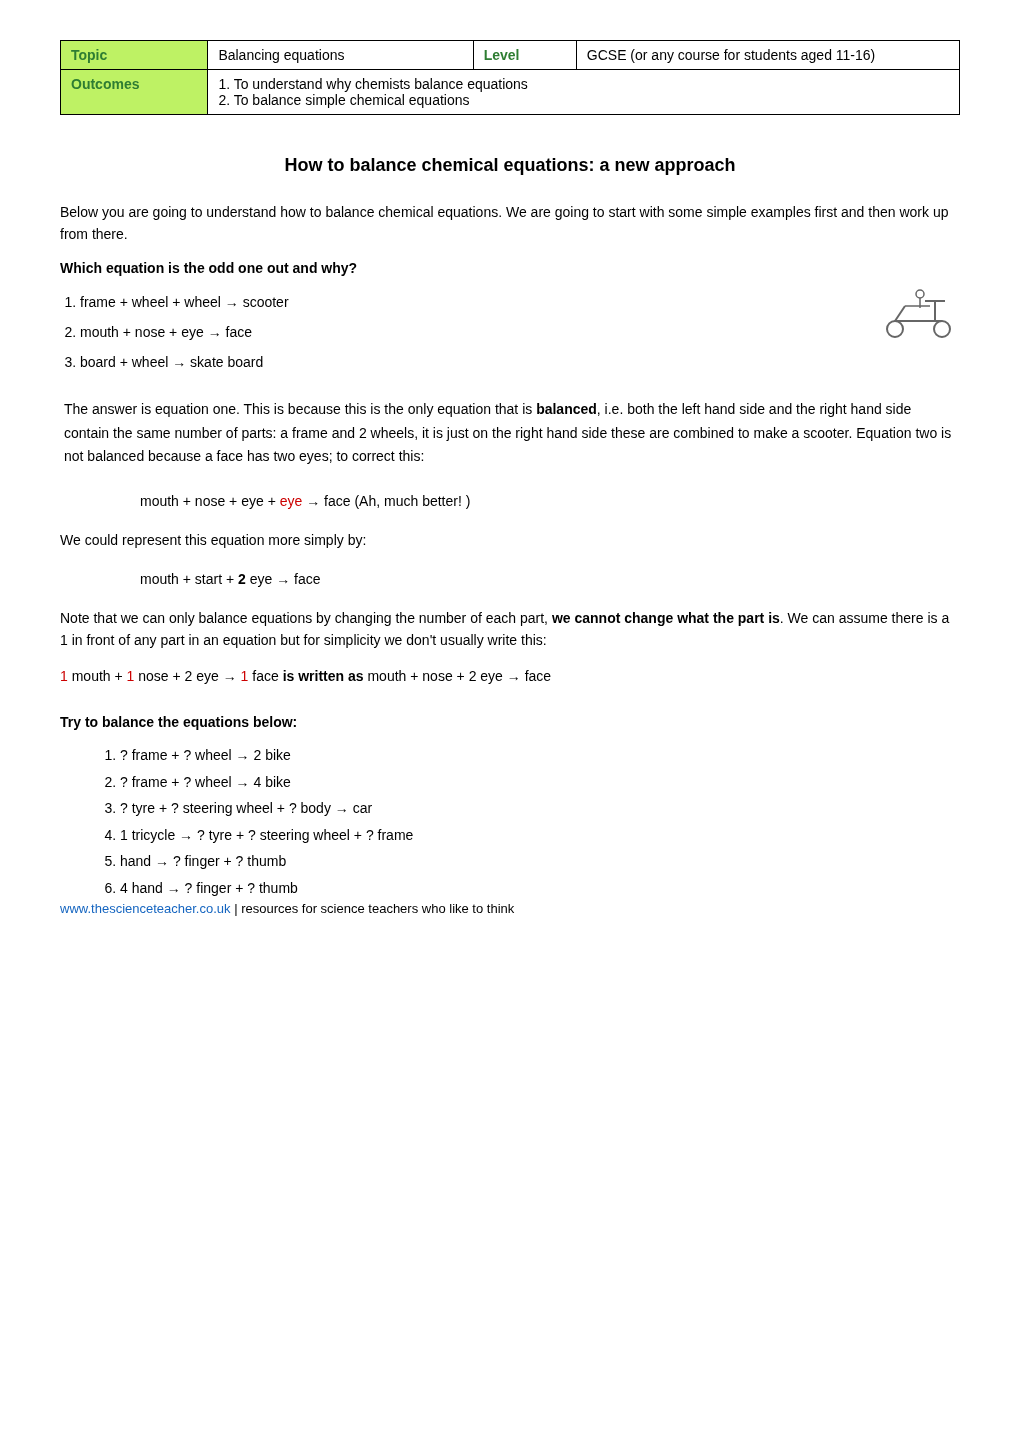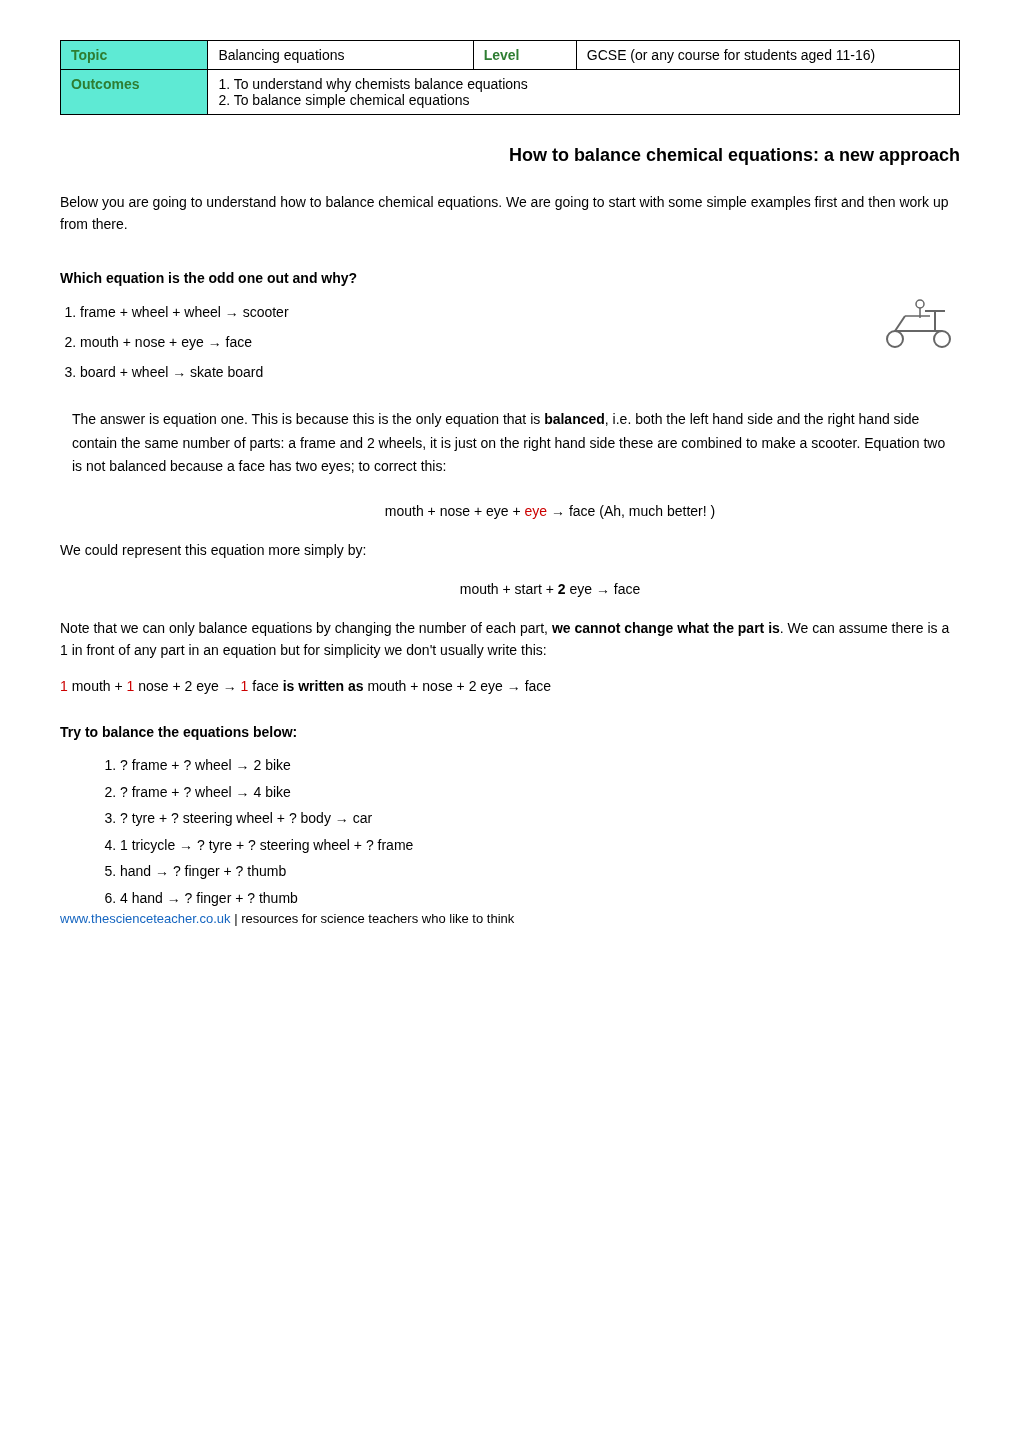--- a/index.html
+++ b/index.html
@@ -21,44 +21,44 @@
     }
     .header-table td {
       border: 1px solid #000;
       padding: 6px 10px;
       vertical-align: top;
     }
     .header-table .label-cell {
       font-weight: bold;
       color: #2e7d32;
       width: 100px;
-      background: #5eead4;
+      background: #bef264;
     }
     .header-table .topic-cell {
       width: 180px;
     }
     .header-table .level-cell {
       font-weight: bold;
       color: #2e7d32;
       width: 70px;
     }
     .header-table .gcse-cell {
       width: 260px;
     }
 
     
     .main-title {
-      text-align: right;
+      text-align: center;
       font-size: 18px;
       font-weight: bold;
-      margin: 30px 0 25px 0;
+      margin: 40px 0 25px 0;
     }
 
     .intro-text {
-      margin-bottom: 24px;
+      margin-bottom: 4px;
       line-height: 1.6;
     }
 
     .section-heading {
       font-weight: bold;
       margin-bottom: 12px;
       margin-top: 10px;
     }
 
     .odd-one-out-container {
@@ -79,29 +79,28 @@
     }
 
     .scooter-icon {
       width: 80px;
       height: 60px;
       margin-left: 20px;
       margin-top: -5px;
     }
 
     .answer-text {
-      margin: 20px 12px;
+      margin: 20px 4px;
       line-height: 1.7;
     }
 
     .indented-equation {
       margin: 15px 0 15px 80px;
       font-size: 14px;
       line-height: 1.8;
-      text-align: center;
     }
 
     .highlight-red {
       color: #cc0000;
     }
 
     .section-text {
       margin: 12px 0;
       line-height: 1.6;
     }

